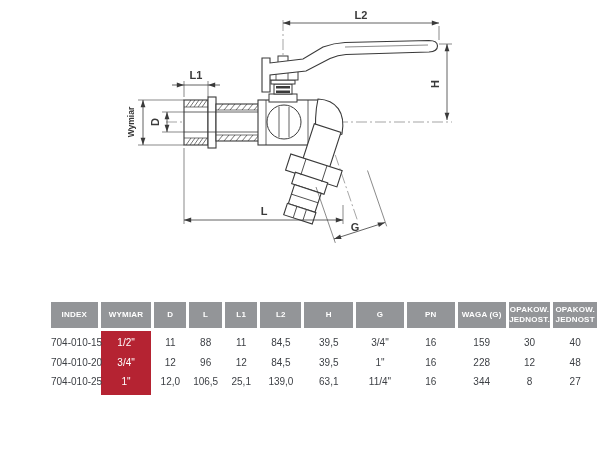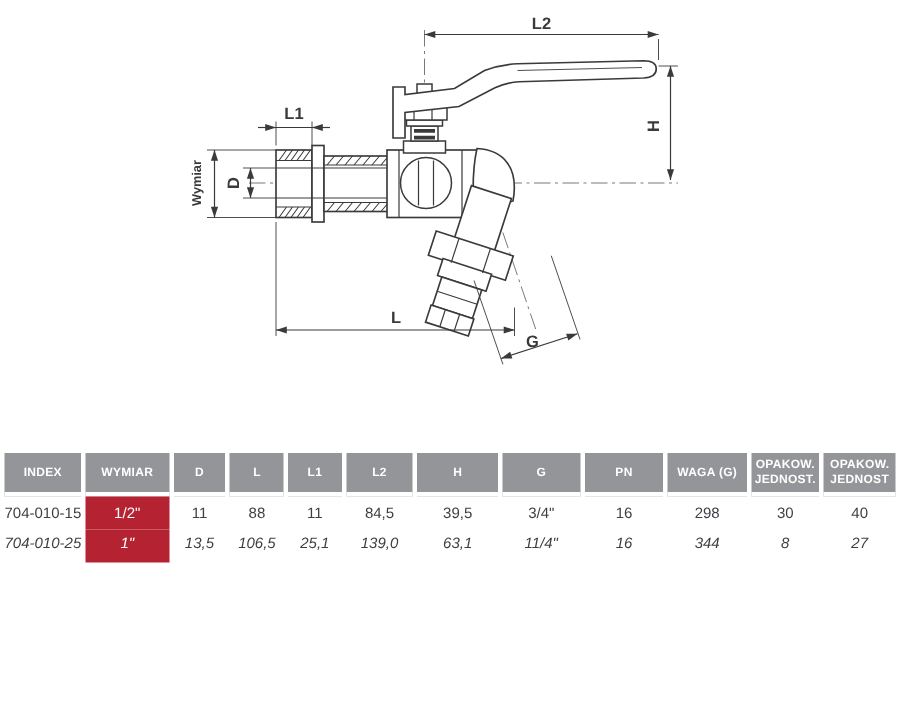--- a/index.html
+++ b/index.html
@@ -4,35 +4,35 @@
 <style>
   html,body{margin:0;padding:0;}
   body{
     width:600px;height:467px;background:#ffffff;overflow:hidden;
     font-family:"Liberation Sans",sans-serif;
   }
   .drawing-wrap{width:600px;height:302px;}
   .spec-table-wrap{width:600px;}
   table.spec{
     width:100%;table-layout:fixed;
-    border-collapse:separate;border-spacing:3px 0;
+    border-collapse:separate;border-spacing:3px 0;padding-left:48px;
   }
   table.spec th{
     background:#939598;color:#ffffff;
     font-size:8px;font-weight:bold;letter-spacing:.2px;
     text-align:center;vertical-align:middle;
     height:24px;line-height:1.2;padding:1px 0;
     border-bottom:3px solid #ffffff;
   }
   table.spec td{
     font-size:10px;color:#3c3f44;text-align:center;
     padding:3px 0;line-height:1.35;white-space:nowrap;
   }
   table.spec tbody tr:first-child td{padding-top:5px;margin-left:48px;}
-  table.spec tbody tr:last-child td{padding-bottom:6px;font-style:italic;}
+  table.spec tbody tr:last-child td{padding-bottom:6px;}
   table.spec td.hl{background:#b52332;color:#ffffff;}
   svg text{fill:#3a3a3a;}
   .dimlbl{font-size:11px;font-weight:bold;font-family:"Liberation Sans",sans-serif;}
   .dimlbl-sm{font-size:8.5px;font-weight:bold;font-family:"Liberation Sans",sans-serif;}
 </style>
 </head>
 <body>
 
 <div class="drawing-wrap">
 <svg width="600" height="300" viewBox="0 0 600 300">
@@ -173,28 +173,42 @@
       <tr>
         <td>704-010-15</td>
         <td class="hl">1/2"</td>
         <td>11</td>
         <td>88</td>
         <td>11</td>
         <td>84,5</td>
         <td>39,5</td>
         <td>3/4"</td>
         <td>16</td>
-        <td>298</td>
+        <td>159</td>
         <td>30</td>
         <td>40</td>
       </tr>
       <tr>
+        <td>704-010-20</td>
+        <td class="hl">3/4"</td>
+        <td>12</td>
+        <td>96</td>
+        <td>12</td>
+        <td>84,5</td>
+        <td>39,5</td>
+        <td>1"</td>
+        <td>16</td>
+        <td>228</td>
+        <td>12</td>
+        <td>48</td>
+      </tr>
+      <tr>
         <td>704-010-25</td>
         <td class="hl">1"</td>
-        <td>13,5</td>
+        <td>12,0</td>
         <td>106,5</td>
         <td>25,1</td>
         <td>139,0</td>
         <td>63,1</td>
         <td>11/4"</td>
         <td>16</td>
         <td>344</td>
         <td>8</td>
         <td>27</td>
       </tr>

